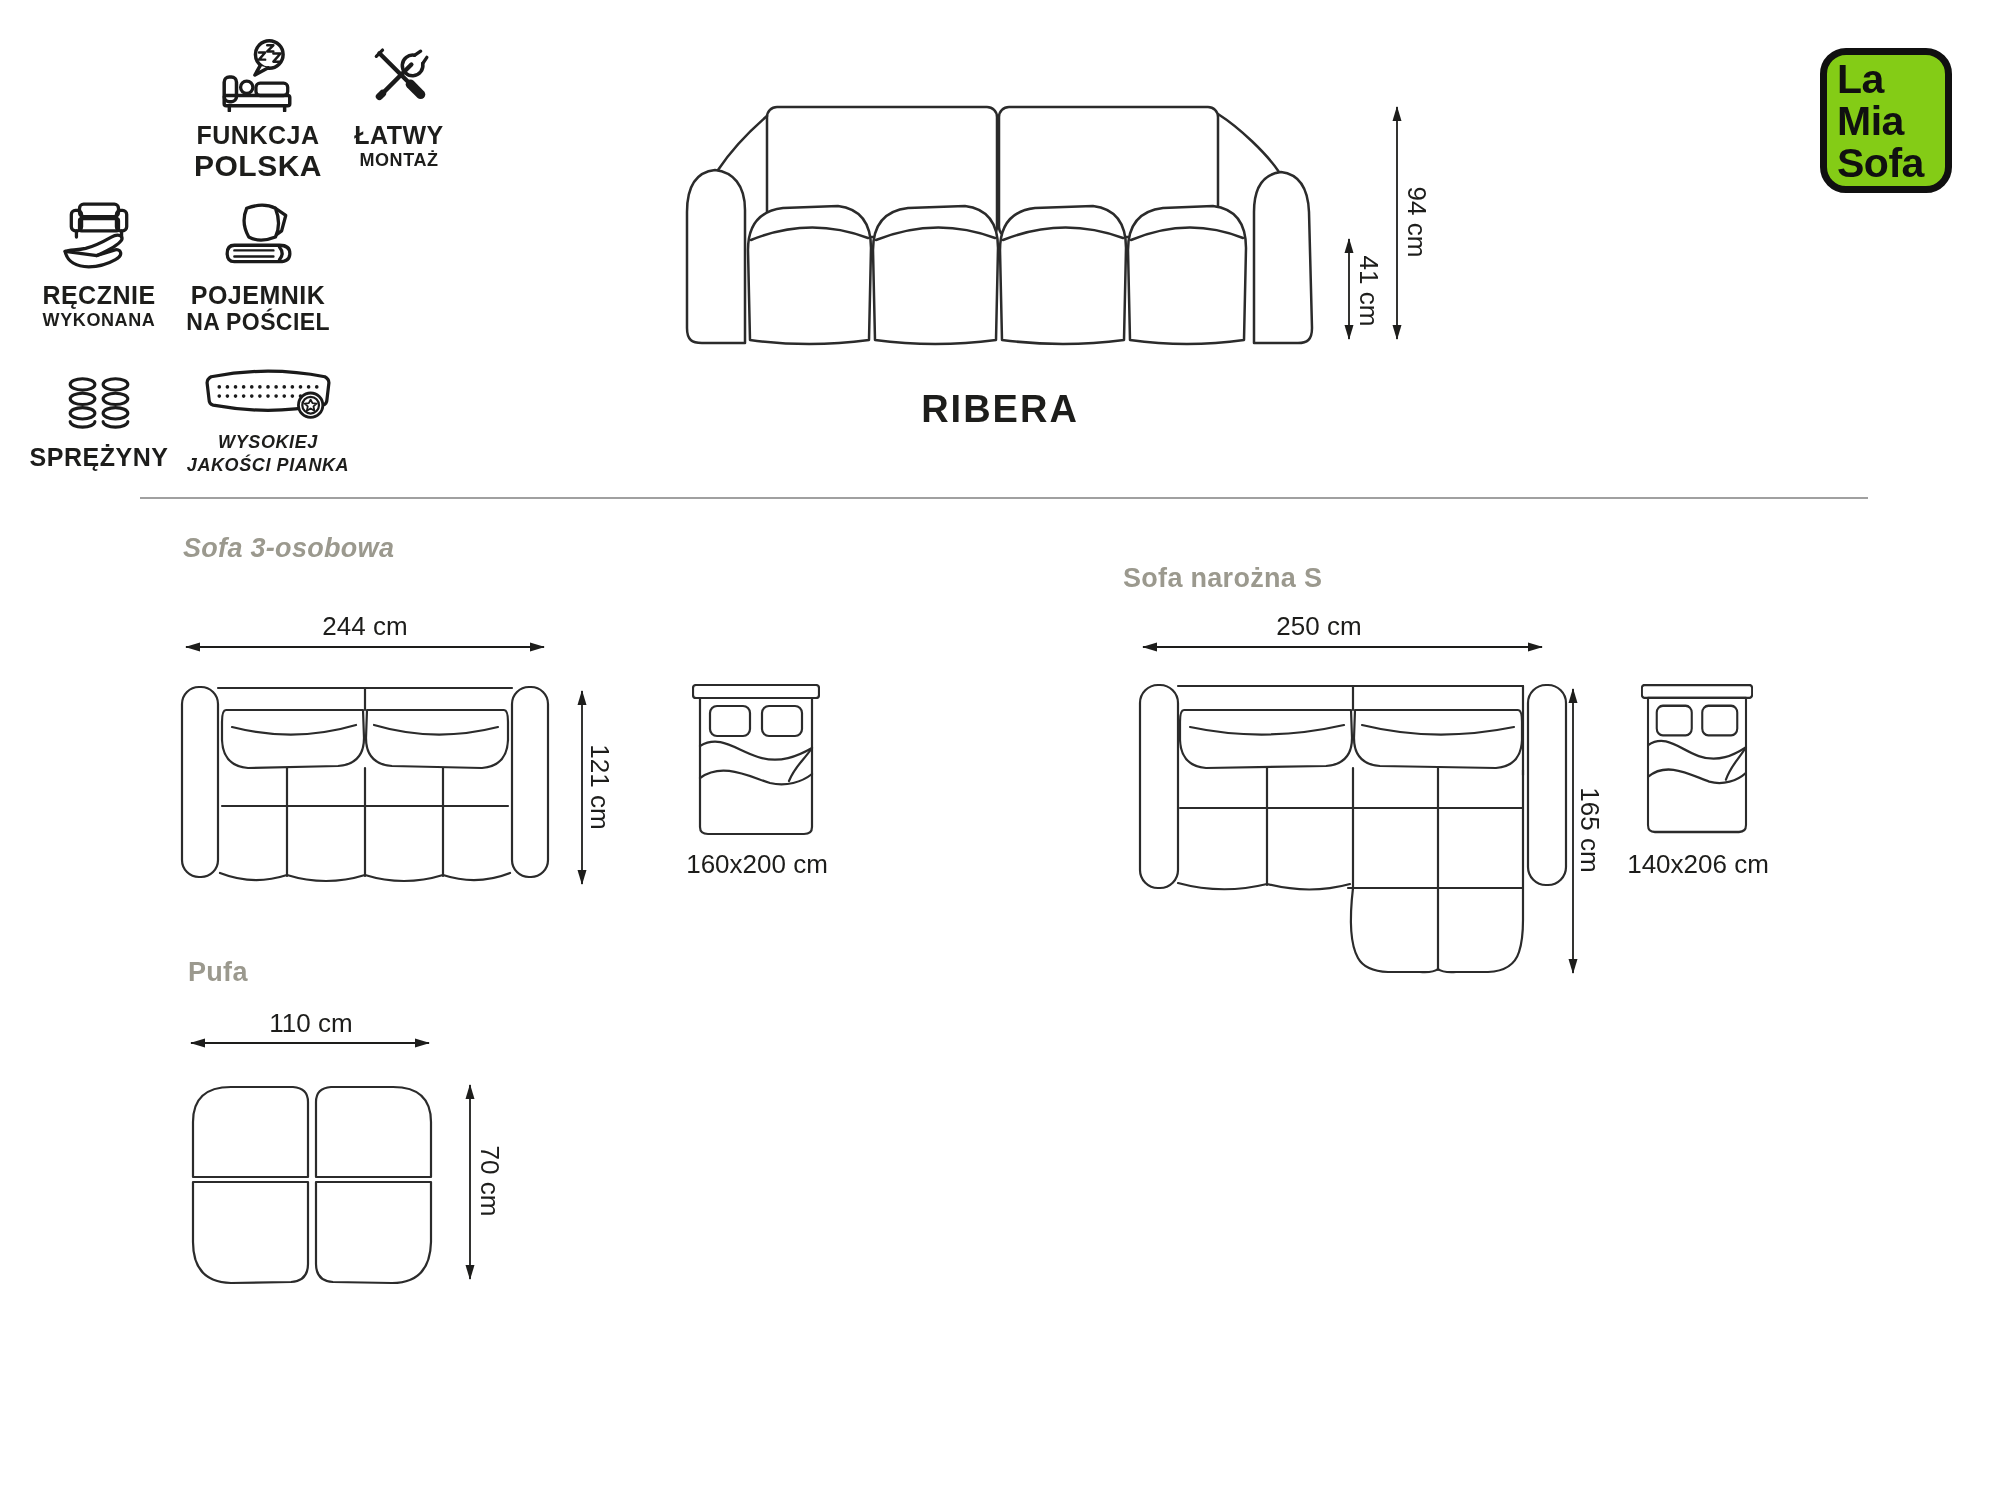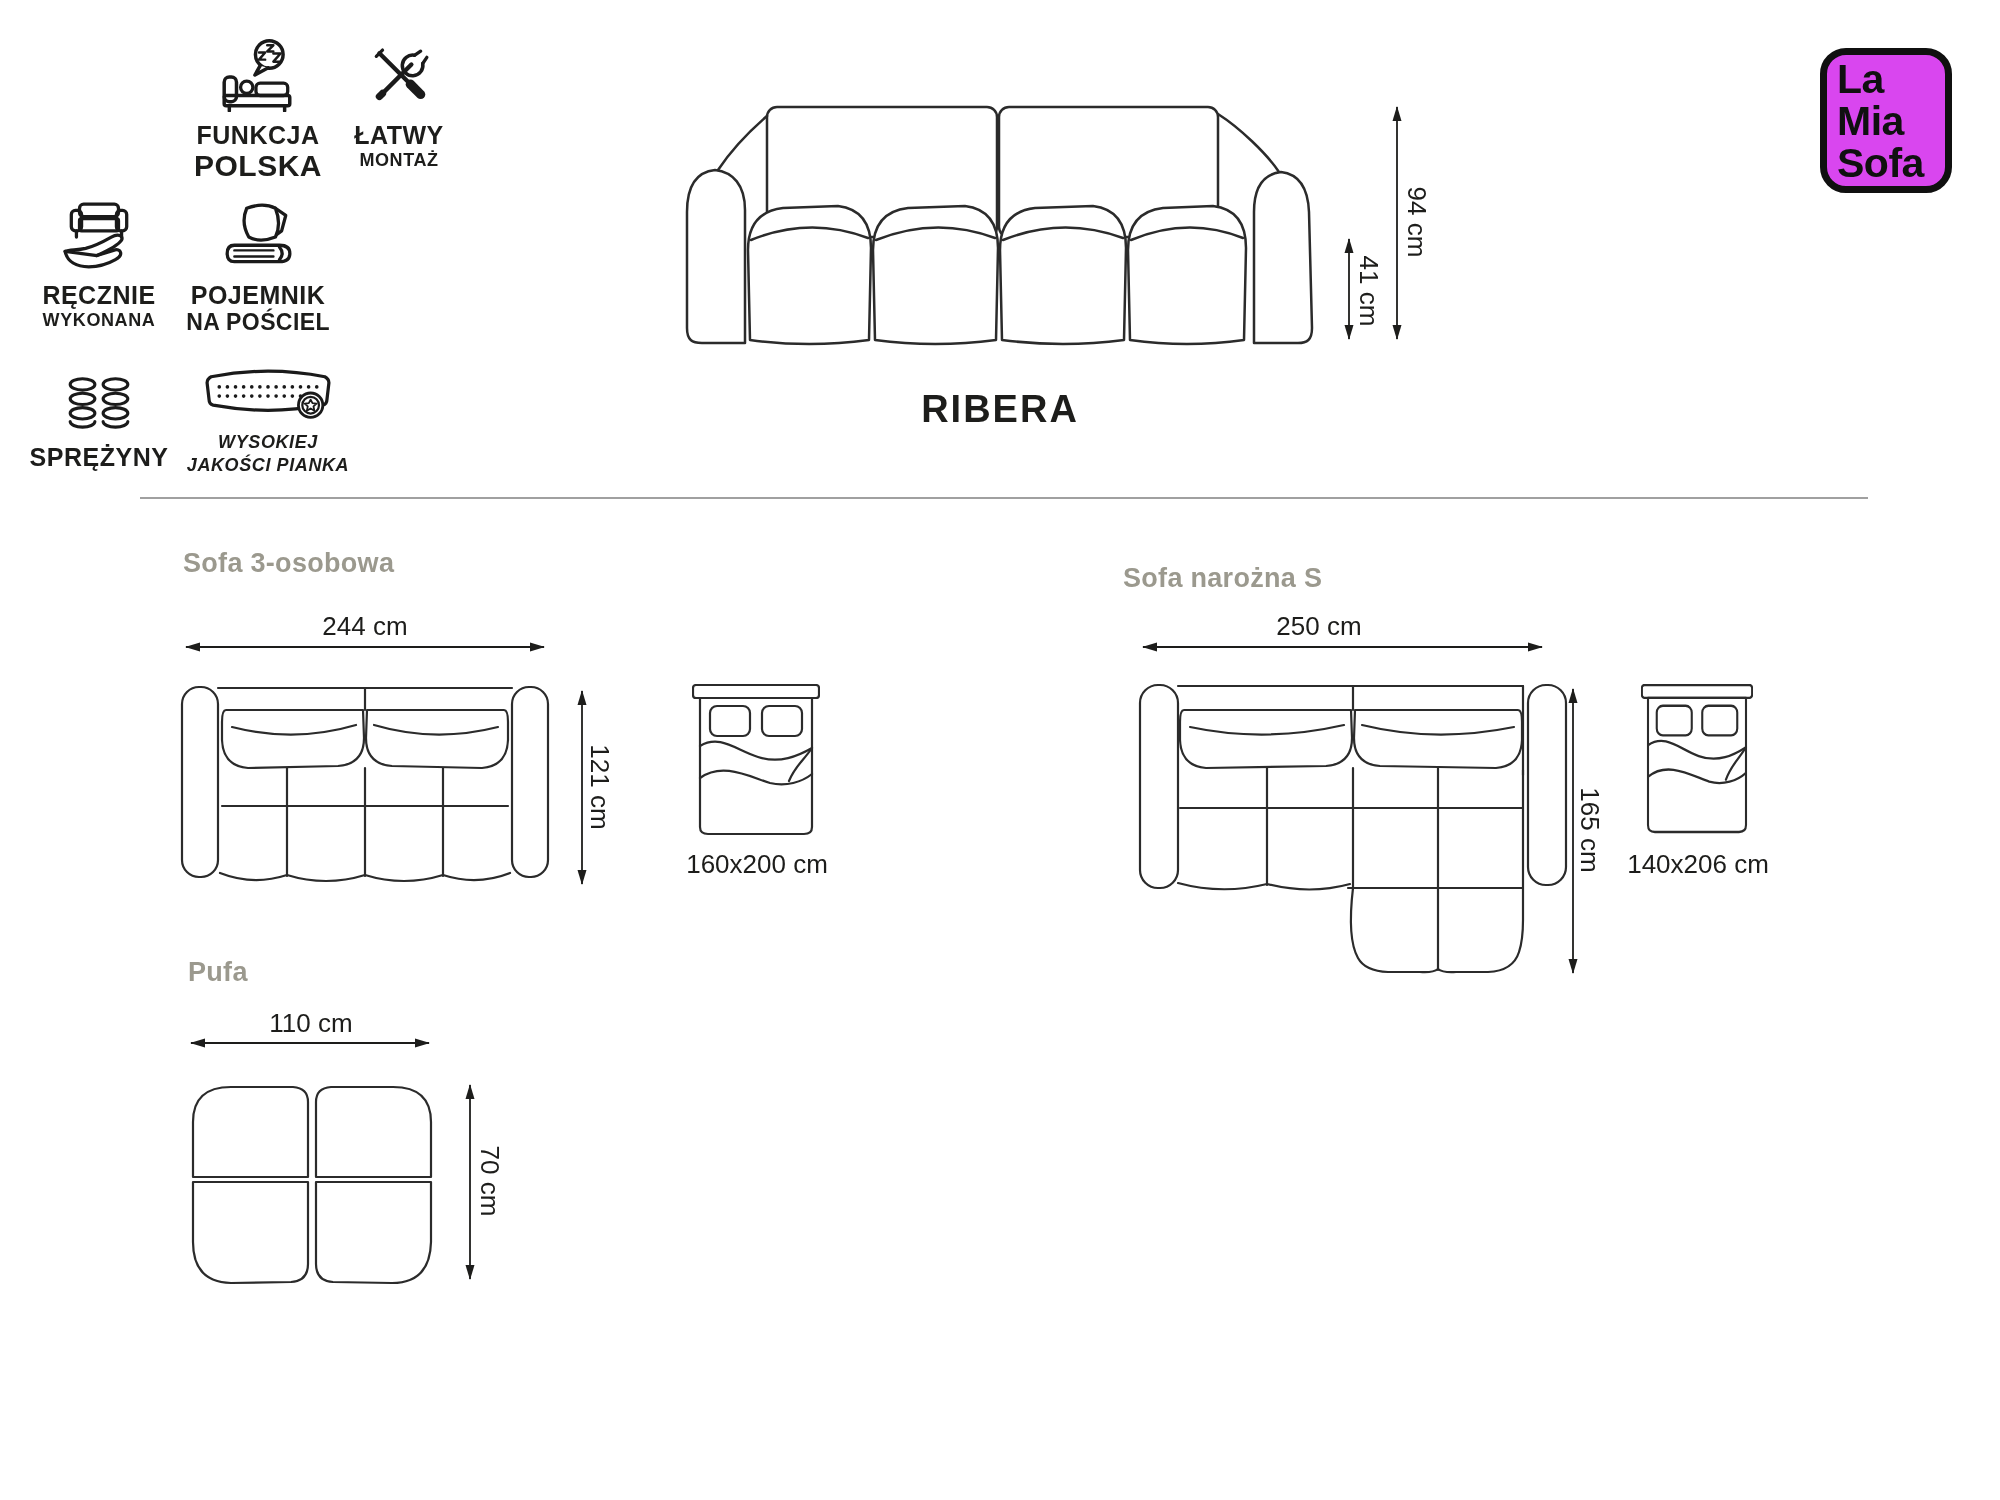--- a/index.html
+++ b/index.html
@@ -17,21 +17,21 @@
   .fl-mid{font-size:23px;font-weight:700;letter-spacing:.4px;line-height:1.15;color:#1d1d1b;}
   .fl-small{font-size:18px;font-weight:700;letter-spacing:.6px;line-height:1.3;color:#1d1d1b;}
   
   .sec{position:absolute;font-size:27px;font-weight:600;color:#9b998e;letter-spacing:.3px;}
   .dim-h{position:absolute;width:200px;text-align:center;font-size:26px;font-weight:500;color:#1d1d1b;}
   .dim-v{position:absolute;width:140px;line-height:30px;text-align:center;font-size:26px;font-weight:500;color:#1d1d1b;transform:rotate(90deg);}
   
   .title{position:absolute;left:850px;top:388px;width:300px;text-align:center;font-size:38px;font-weight:700;letter-spacing:2px;color:#1d1d1b;}
   
   .logo{position:absolute;left:1820px;top:48px;width:132px;height:145px;box-sizing:border-box;
-        border:7px solid #101010;border-radius:26px;background:#d946ef;padding:3px 0 0 10px;}
+        border:7px solid #101010;border-radius:26px;background:#84cc16;padding:3px 0 0 10px;}
   .logo div{font-size:41px;font-weight:700;line-height:42px;letter-spacing:-.5px;color:#101010;}
   .divider{position:absolute;left:140px;top:497px;width:1728px;height:2px;background:#a0a0a0;}
   svg{display:block;}
   .dim-arrow line{stroke:#1d1d1b;stroke-width:1.8;}
   .dim-arrow polygon{fill:#1d1d1b;}
 </style>
 </head>
 <body>
 
 <div id="canvas">
@@ -168,21 +168,21 @@
     <polygon points="8,2 3.5,17 12.5,17"></polygon>
     <polygon points="8,104 3.5,89 12.5,89"></polygon>
   </svg>
   <div class="dim-v" style="left:1347px;top:207px;">94 cm</div>
   <div class="dim-v" style="left:1299px;top:276px;">41 cm</div>
 
   <div class="title">RIBERA</div>
 
   <div class="divider"></div>
 
-  <div class="sec" style="left:183px;top:548px;">Sofa 3-osobowa</div>
+  <div class="sec" style="left:183px;top:533px;font-style:italic;">Sofa 3-osobowa</div>
   <div class="dim-h" style="left:265px;top:611px;">244 cm</div>
   <svg class="abs dim-arrow" style="left:183px;top:639px;" width="364" height="16">
     <line x1="3" y1="8" x2="361" y2="8"></line>
     <polygon points="2,8 17,3.5 17,12.5"></polygon>
     <polygon points="362,8 347,3.5 347,12.5"></polygon>
   </svg>
 
   <svg class="abs" style="left:180px;top:680px;" width="380" height="218" viewBox="0 0 380 218" fill="none" stroke="#2b2b2b" stroke-width="2.2" stroke-linejoin="round" stroke-linecap="round">
     <path d="M 38,8 L 332,8"></path>
     <path d="M 185,8 L 185,30 M 185,88 L 185,196"></path>

